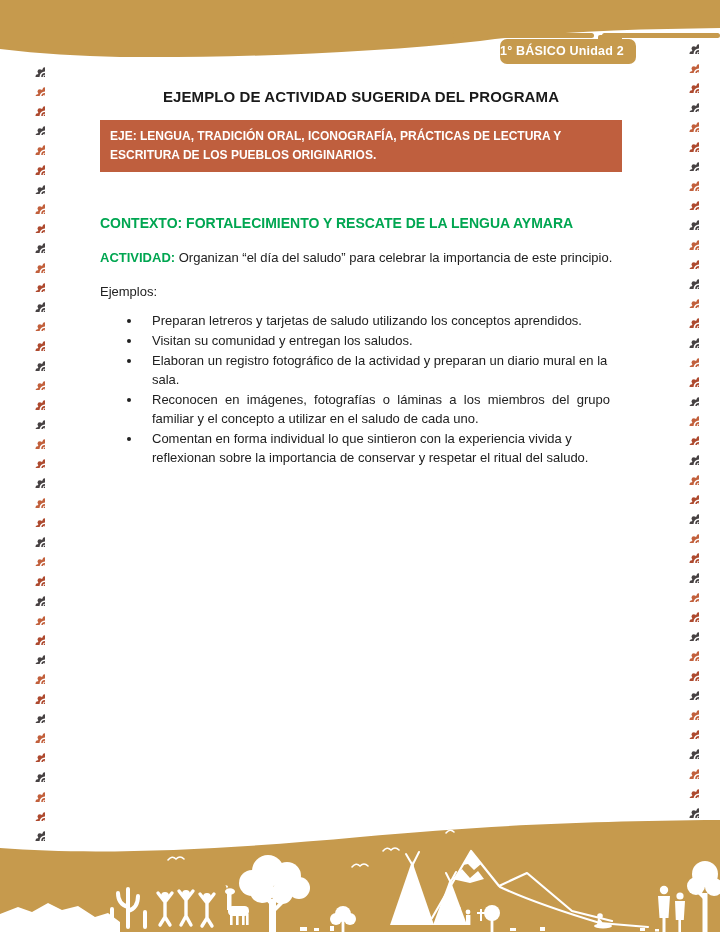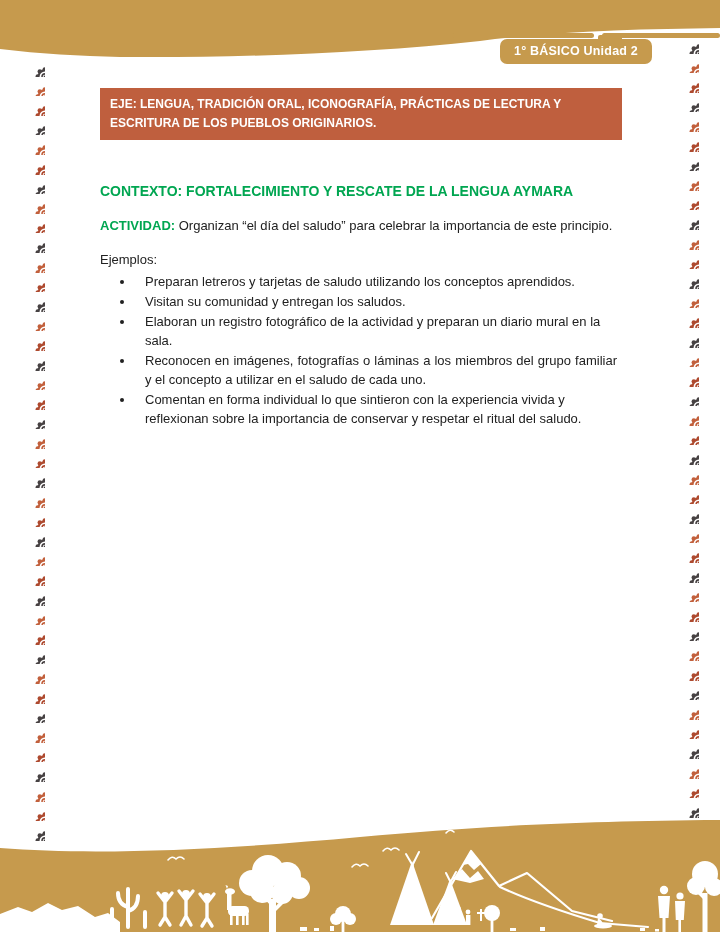--- a/index.html
+++ b/index.html
@@ -8,24 +8,24 @@
     background:#ffffff;
     font-family:"Liberation Sans","DejaVu Sans",sans-serif;
     color:var(--text-dark,#212121);
     --tan:#C69A4D; --terracotta:#BF5F3E; --green:#00A651; --text-dark:#212121;
   }
   .abs{position:absolute;}
   
   #top-band{left:0;top:0;width:720px;height:70px;}
   
   #unit-badge{
-    left:500px;top:39px;width:152px;height:25px;
+    left:500px;top:39px;width:136px;height:25px;
     background:var(--tan);border-radius:7px;
     color:#fff;font-size:12.5px;font-weight:bold;
-    text-align:center;line-height:25px;letter-spacing:.2px;
+    line-height:25px;letter-spacing:.2px;
   }
   
   .motif-col{top:0;width:20px;}
   #motif-col-left{left:25px;}
   #motif-col-right{left:679px;}
   .motif-col svg{display:block;width:20px;height:20px;margin:0;}
   
   #content{left:100px;top:88px;width:522px;}
   #page-title{
     font-size:15px;font-weight:bold;text-align:center;
@@ -36,21 +36,21 @@
     font-size:12px;font-weight:bold;line-height:1.6;
     padding:7px 10px;margin:0 0 43px 0;
   }
   #contexto-line{
     color:var(--green);font-size:14px;font-weight:bold;margin:0 0 19px 0;
   }
   #actividad-line{font-size:13px;margin:0 0 19px 0;}
   #actividad-label{color:var(--green);font-weight:bold;margin-top:25px;}
   #ejemplos-label{font-size:13px;margin:13px 0 5px 0;}
   #bullet-list{
-    margin:5px;padding:0 0 0 30px;font-size:13px;line-height:19px;
+    margin:12px;padding:0 0 0 30px;font-size:13px;line-height:19px;
   }
   #bullet-list li{padding-left:10px;margin:0 0 1px 0;}
   #bullet-list li.justify{text-align:justify;}
   
   #bottom-band{left:0;top:817px;width:720px;height:115px;}
   .hiddendefs{position:absolute;width:0;height:0;overflow:hidden;}
 </style>
 </head>
 <body style="--tan: #C69A4D; --terracotta: #BF5F3E; --green: #00A651; --text-dark: #212121;">
 
@@ -324,20 +324,21 @@
     </svg>
     <svg viewBox="-10 -10 20 20" style="color: rgb(174, 74, 47); height: 19.6px;">
       <use href="#gear-motif"></use>
     </svg>
     <svg viewBox="-10 -10 20 20" style="color: rgb(71, 66, 67); height: 19.6px;">
       <use href="#gear-motif"></use>
     </svg>
   </div>
 
 <div id="content" class="abs">
+  <h1 id="page-title">EJEMPLO DE ACTIVIDAD SUGERIDA DEL PROGRAMA</h1>
 
   <div id="eje-banner">EJE: LENGUA, TRADICIÓN ORAL, ICONOGRAFÍA, PRÁCTICAS DE LECTURA Y ESCRITURA DE LOS PUEBLOS ORIGINARIOS.</div>
 
   <div id="contexto-line">CONTEXTO: FORTALECIMIENTO Y RESCATE DE LA LENGUA AYMARA</div>
 
   <div id="actividad-line">
     <span id="actividad-label">ACTIVIDAD:</span><span> Organizan “el día del saludo” para celebrar la importancia de este principio.</span>
   </div>
 
   <div id="ejemplos-label">Ejemplos:</div>

